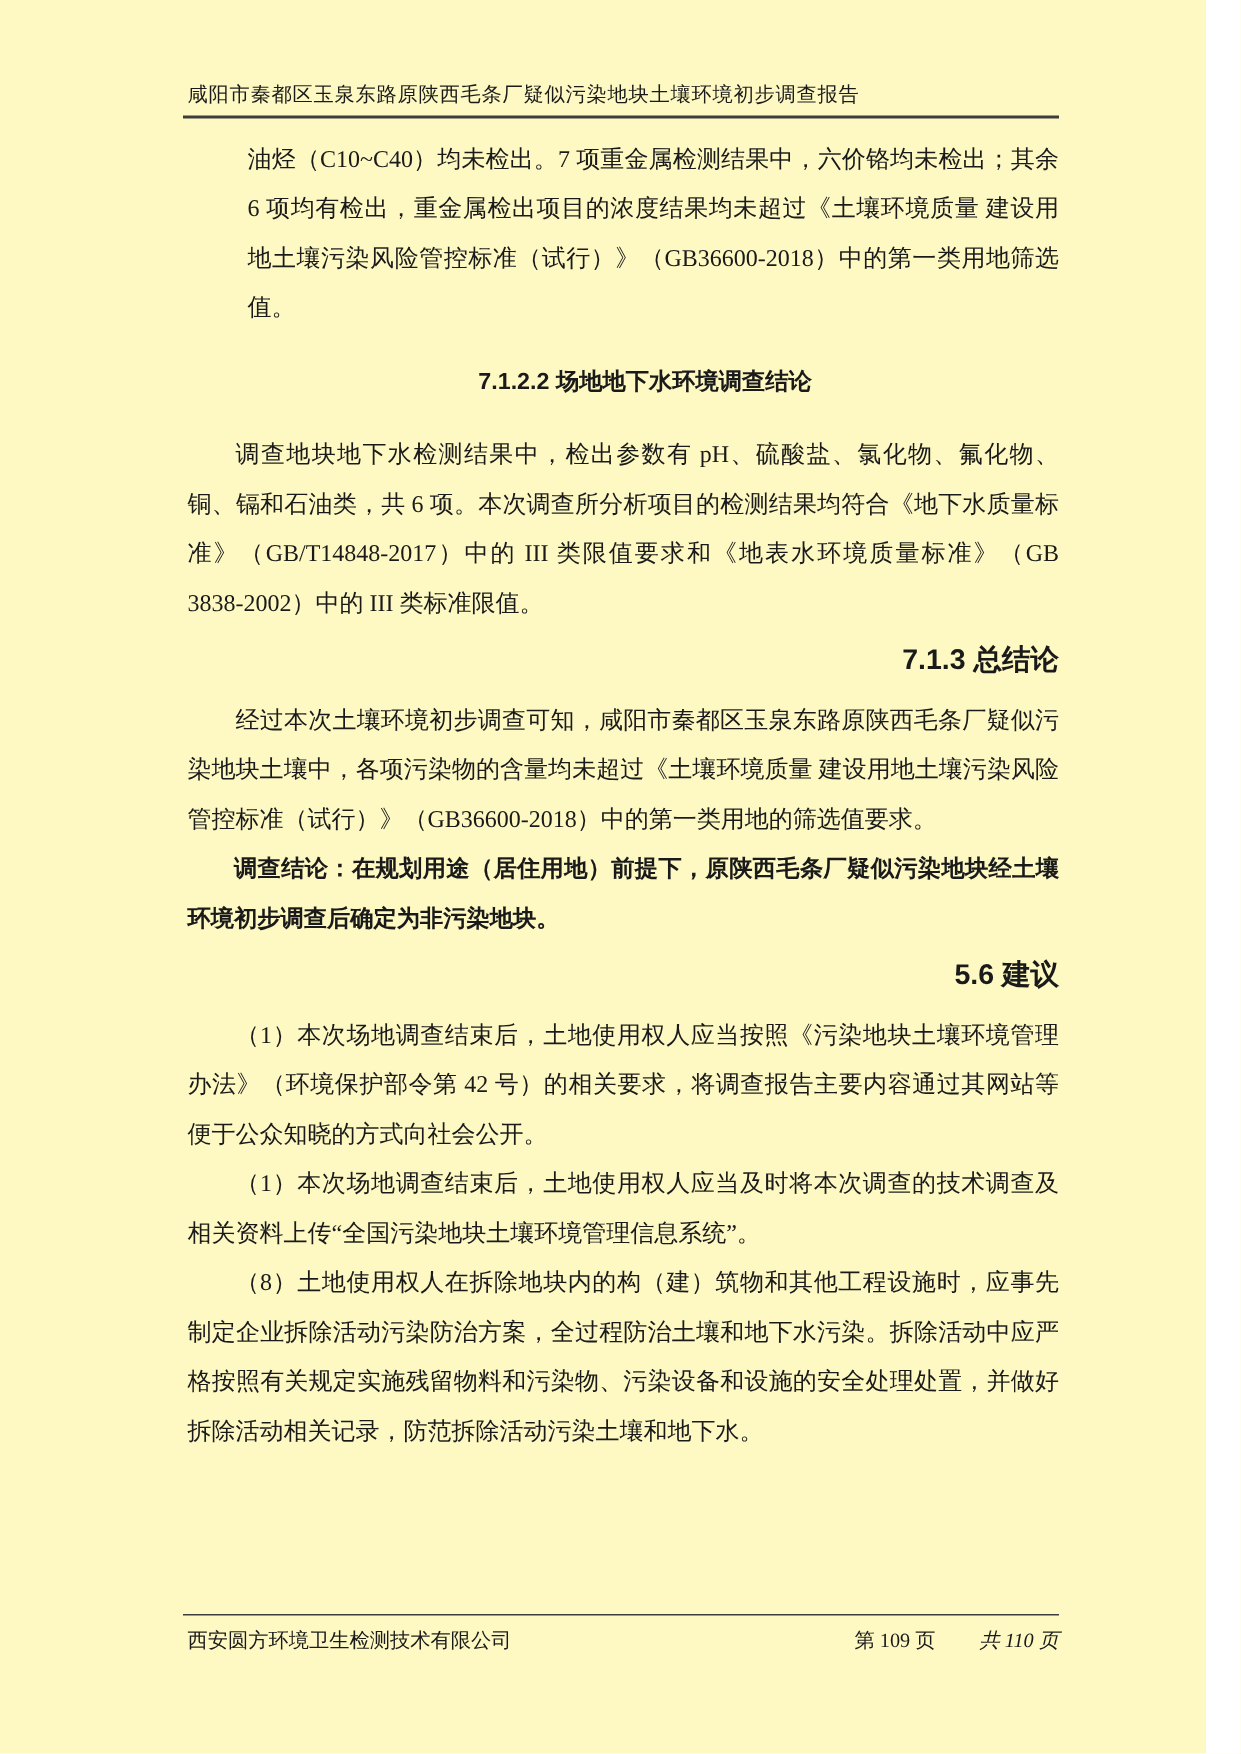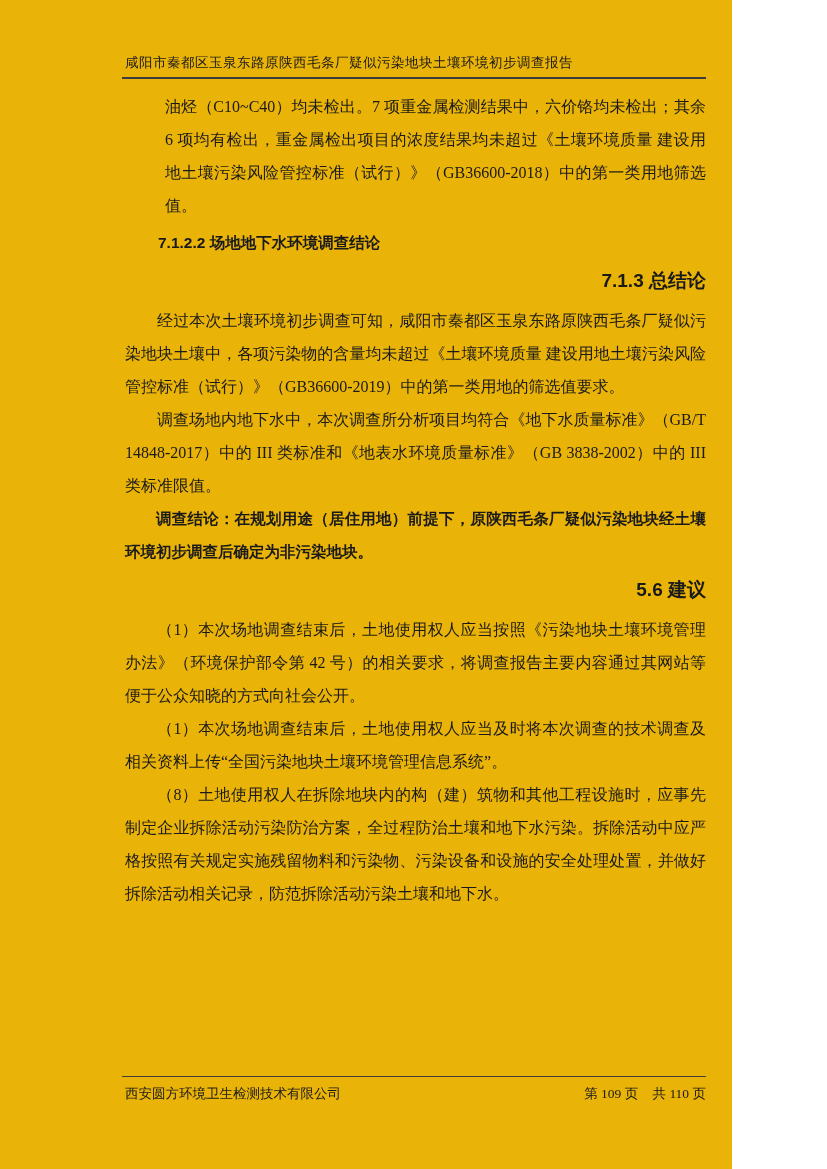--- a/index.html
+++ b/index.html
@@ -2,23 +2,23 @@
 <html><head>
 <meta charset="utf-8">
 <style>
   html, body {
     margin: 0;
     padding: 0;
     background: #ffffff;
   }
   .page {
     position: relative;
-    width: 732px;
+    width: 804px;
     height: 1169px;
-    background: #eab308;
+    background: #fef9c3;
     color: #1a1a1a;
     font-family: "Liberation Serif", "DejaVu Serif", serif;
     overflow: hidden;
   }
   
   .page-header {
     position: absolute;
     top: 54px;
     left: 122px;
     width: 584px;
@@ -57,56 +57,56 @@
     font-family: "Liberation Sans", "DejaVu Sans", sans-serif;
     line-height: 34px;
     margin: 5px 0 6px 0;
     text-align: right;
   }
   .h3 {
     font-size: 15.5px;
     font-weight: bold;
     font-family: "Liberation Sans", "DejaVu Sans", sans-serif;
     line-height: 33px;
-    margin: 4px;
+    margin: 16px;
     padding-left: 29px;
-    text-align: left;
+    text-align: center;
   }
   
   .page-footer {
     position: absolute;
     top: 1076px;
     left: 122px;
     width: 584px;
     border-top: 1.5px solid #3d3d3d;
     padding-top: 8px;
     display: flex;
     justify-content: space-between;
     align-items: center;
     font-size: 13.5px;
   }
   .footer-company { padding-left: 3px; white-space: nowrap; }
   .footer-pages { white-space: nowrap; }
-  .footer-pages .page-total { margin-left: 11px; }
+  .footer-pages .page-total { margin-left: 26px; font-style: italic; }
 </style>
 </head>
 <body>
 
 <div class="page">
 
   <div class="page-header">
     <div class="header-title">咸阳市秦都区玉泉东路原陕西毛条厂疑似污染地块土壤环境初步调查报告</div>
   </div>
 
   <div class="content">
     <p class="para no-indent">油烃（C10~C40）均未检出。7 项重金属检测结果中，六价铬均未检出；其余 6 项均有检出，重金属检出项目的浓度结果均未超过《土壤环境质量 建设用地土壤污染风险管控标准（试行）》（GB36600-2018）中的第一类用地筛选值。</p>
     <p class="h3">7.1.2.2 场地地下水环境调查结论</p>
+    <p class="para">调查地块地下水检测结果中，检出参数有 pH、硫酸盐、氯化物、氟化物、铜、镉和石油类，共 6 项。本次调查所分析项目的检测结果均符合《地下水质量标准》（GB/T14848-2017）中的 III 类限值要求和《地表水环境质量标准》（GB 3838-2002）中的 III 类标准限值。</p>
     <p class="h2">7.1.3 总结论</p>
-    <p class="para">经过本次土壤环境初步调查可知，咸阳市秦都区玉泉东路原陕西毛条厂疑似污染地块土壤中，各项污染物的含量均未超过《土壤环境质量 建设用地土壤污染风险管控标准（试行）》（GB36600-2019）中的第一类用地的筛选值要求。</p>
-    <p class="para">调查场地内地下水中，本次调查所分析项目均符合《地下水质量标准》（GB/T 14848-2017）中的 III 类标准和《地表水环境质量标准》（GB 3838-2002）中的 III 类标准限值。</p>
+    <p class="para">经过本次土壤环境初步调查可知，咸阳市秦都区玉泉东路原陕西毛条厂疑似污染地块土壤中，各项污染物的含量均未超过《土壤环境质量 建设用地土壤污染风险管控标准（试行）》（GB36600-2018）中的第一类用地的筛选值要求。</p>
     <p class="para bold">调查结论：在规划用途（居住用地）前提下，原陕西毛条厂疑似污染地块经土壤环境初步调查后确定为非污染地块。</p>
     <p class="h2">5.6 建议</p>
     <p class="para">（1）本次场地调查结束后，土地使用权人应当按照《污染地块土壤环境管理办法》（环境保护部令第 42 号）的相关要求，将调查报告主要内容通过其网站等便于公众知晓的方式向社会公开。</p>
     <p class="para">（1）本次场地调查结束后，土地使用权人应当及时将本次调查的技术调查及相关资料上传“全国污染地块土壤环境管理信息系统”。</p>
     <p class="para">（8）土地使用权人在拆除地块内的构（建）筑物和其他工程设施时，应事先制定企业拆除活动污染防治方案，全过程防治土壤和地下水污染。拆除活动中应严格按照有关规定实施残留物料和污染物、污染设备和设施的安全处理处置，并做好拆除活动相关记录，防范拆除活动污染土壤和地下水。</p>
   </div>
 
   <div class="page-footer">
     <span class="footer-company">西安圆方环境卫生检测技术有限公司</span>
     <span class="footer-pages">

